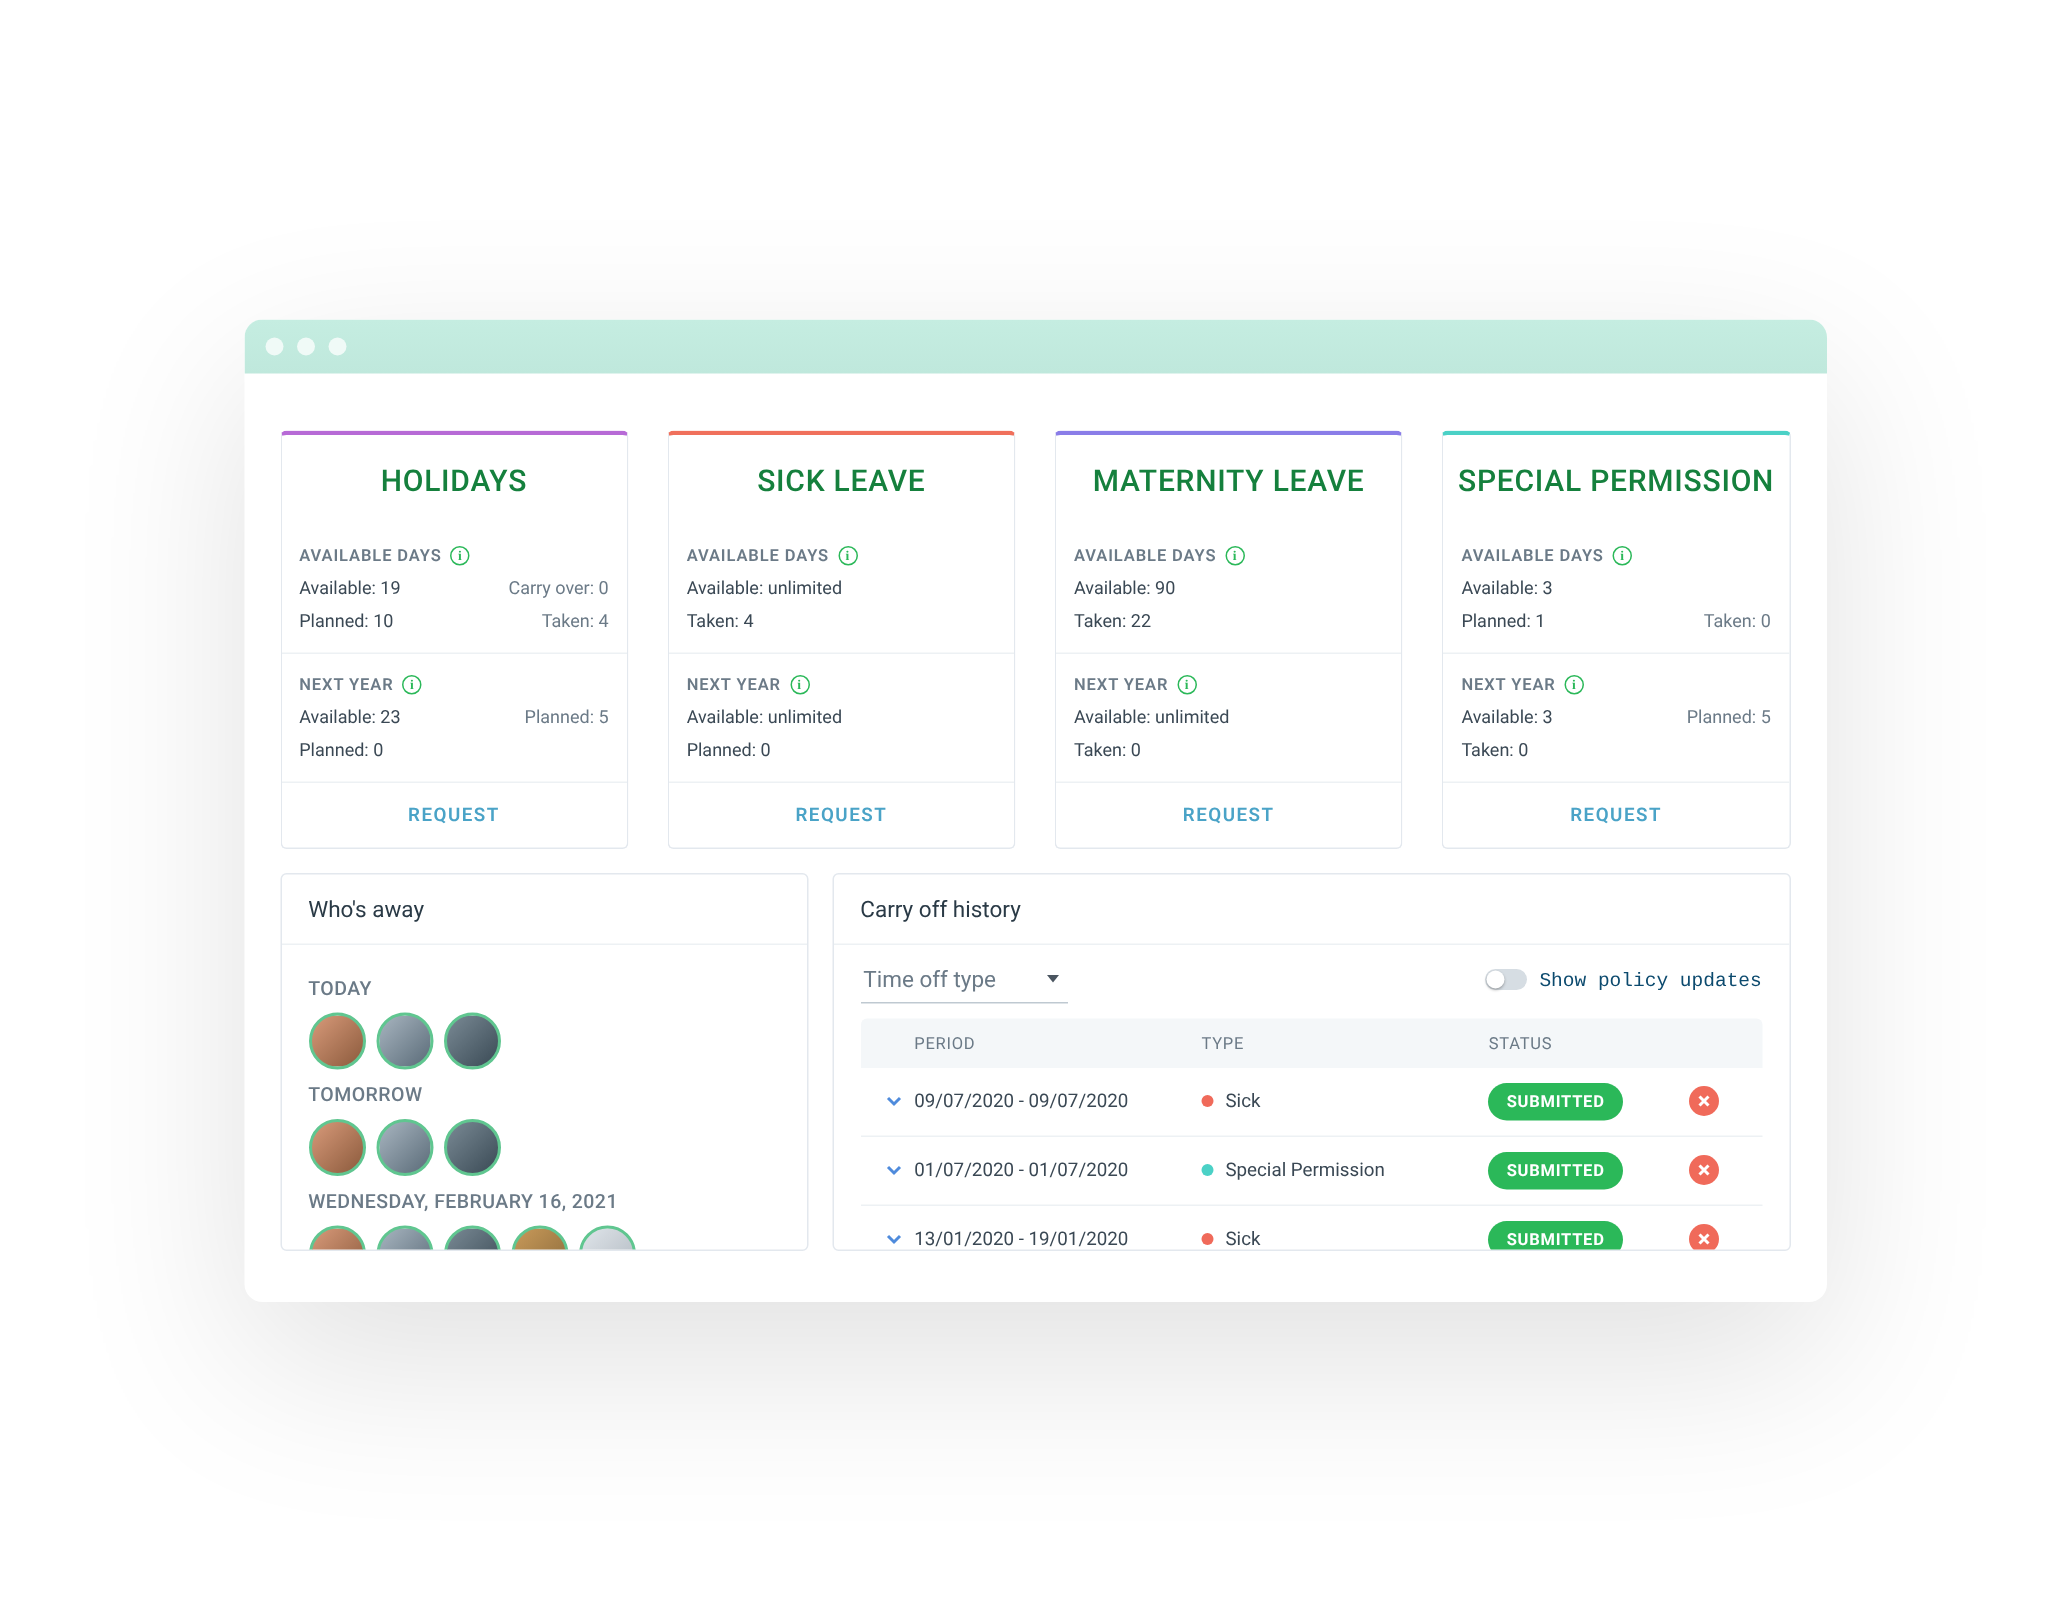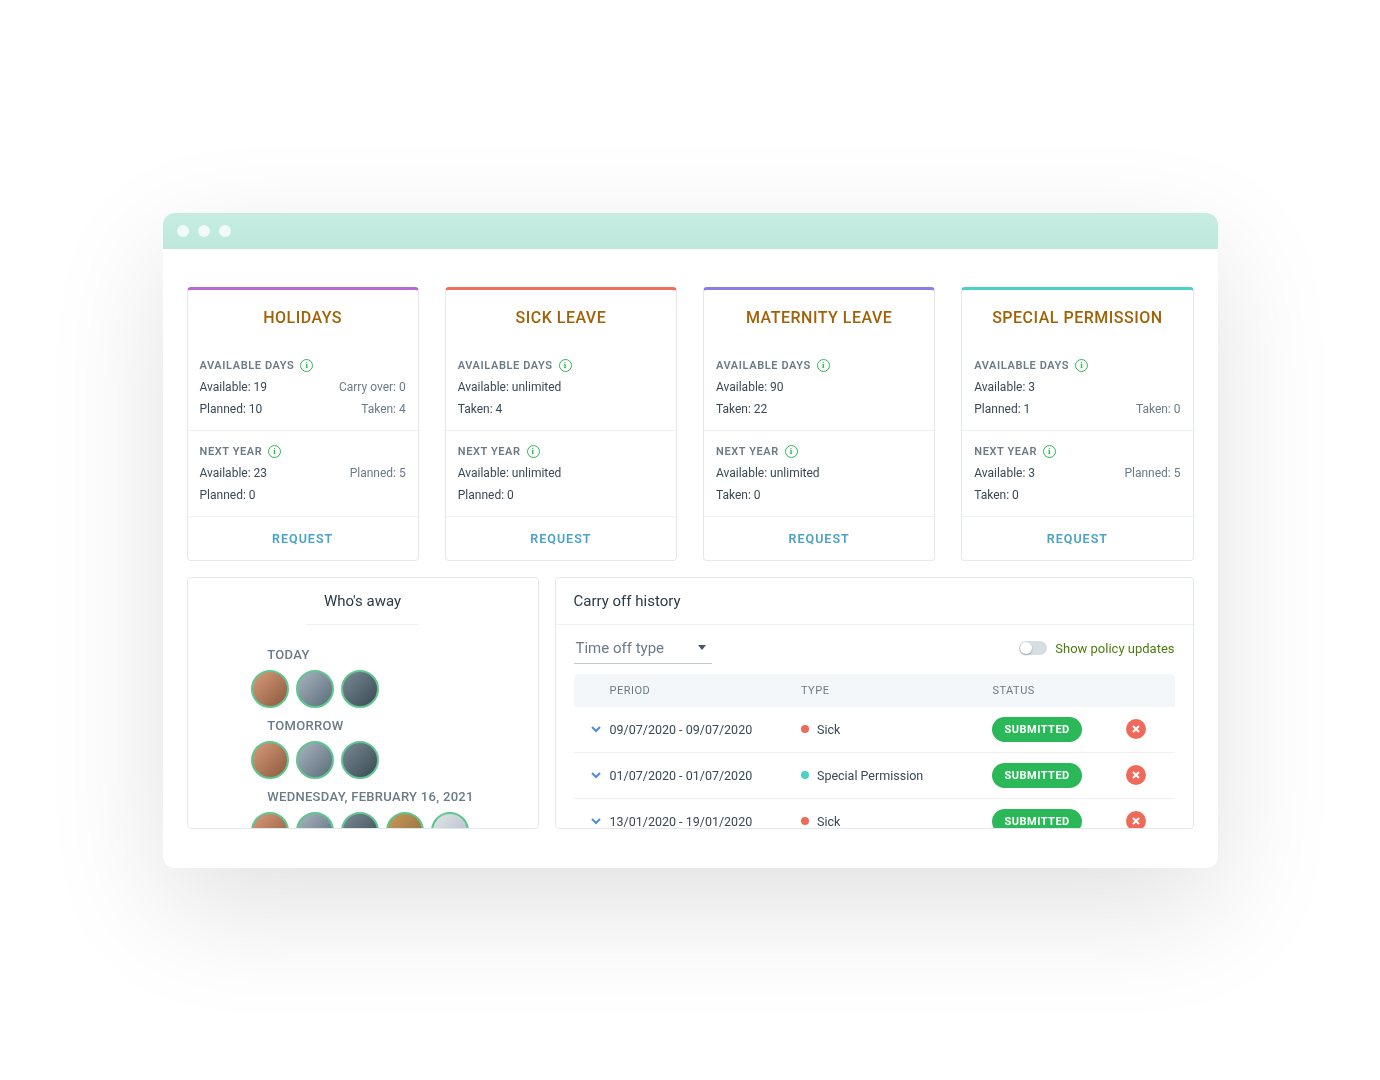--- a/index.html
+++ b/index.html
@@ -47,23 +47,23 @@
   border: 1px solid #e3e8ee;
   border-radius: 4px;
   border-top: 3px solid;
   background: #fff;
   display: flex;
   flex-direction: column;
 }
 .card-title {
   text-align: center;
   padding: 18px 0;
-  font-size: 16px;
+  font-size: 20px;
   letter-spacing: 0.5px;
-  color: #a16207;
+  color: #15803d;
   font-weight: 500;
 }
 .card-section {
   padding: 0 12px 14px 12px;
   border-bottom: 1px solid #edf1f4;
 }
 .card-section.last-sec { border-bottom: 1px solid #edf1f4; }
 .sec-head {
   display: flex;
   align-items: center;
@@ -115,28 +115,28 @@
   background: #fff;
   display: flex;
   flex-direction: column;
 }
 .panel-head {
   padding: 14px 18px;
   font-size: 15px;
   color: #2a3a46;
   border-bottom: 1px solid #edf1f4;
 }
-.whos-away { width: 352px; align-items: center; }
+.whos-away { width: 352px; }
 .wa-body { padding: 12px 18px; overflow: hidden; }
 .wa-day-label {
   font-size: 13px;
   letter-spacing: 0.3px;
   color: #6b7a87;
   font-weight: 500;
-  margin: 10px 0 8px 16px;
+  margin: 10px 0 8px 0;
 }
 .avatar-row { display: flex; gap: 7px; }
 .avatar {
   width: 38px; height: 38px; border-radius: 50%;
   border: 2px solid #60c690;
   background: linear-gradient(135deg, #bfa890, #8e9aa5);
   background-size: cover;
 }
 .history { flex: 1; }
 .history-controls {
@@ -157,21 +157,21 @@
 .type-select::after {
   content: "";
   position: absolute;
   right: 6px; top: 12px;
   border-left: 4px solid transparent;
   border-right: 4px solid transparent;
   border-top: 5px solid #4a5560;
 }
 .show-toggle {
   display: flex; align-items: center; gap: 8px;
-  color: #4d7c0f; font-size: 13px;
+  color: #0c4a6e; font-size: 13px; font-family: Liberation Mono, monospace;
 }
 .toggle {
   width: 28px; height: 14px; border-radius: 8px;
   background: #d6dde3; position: relative;
 }
 .toggle::after {
   content: ""; position: absolute; left: 1px; top: 1px;
   width: 12px; height: 12px; border-radius: 50%;
   background: #fff; box-shadow: 0 1px 2px rgba(0,0,0,0.3);
 }

